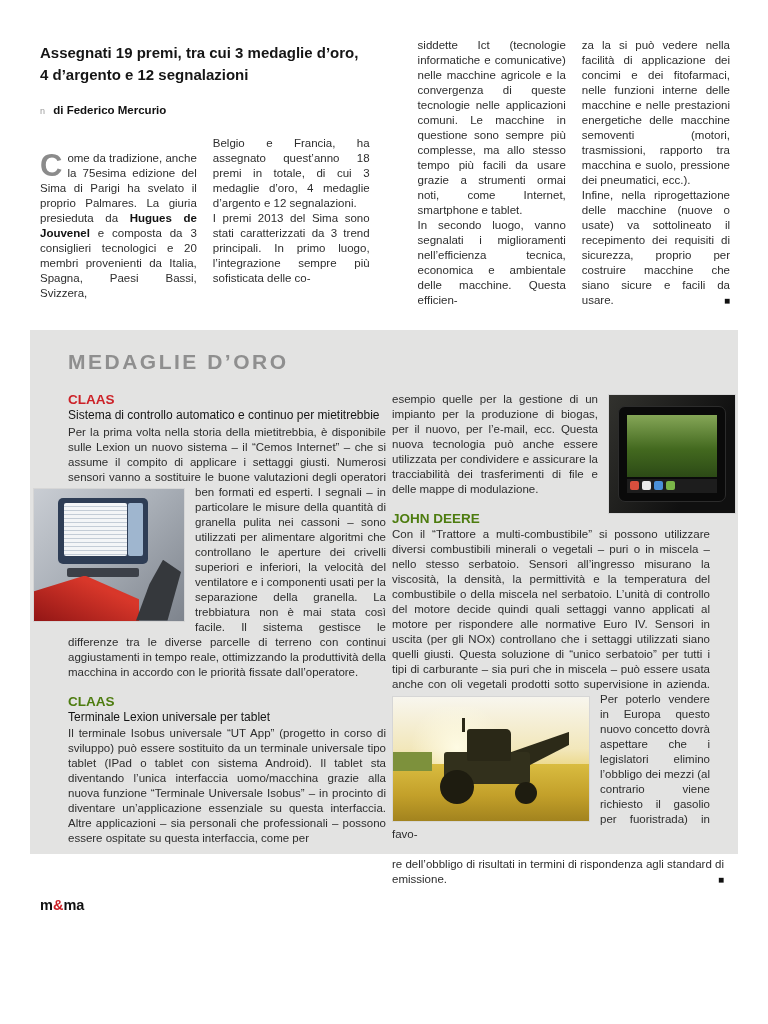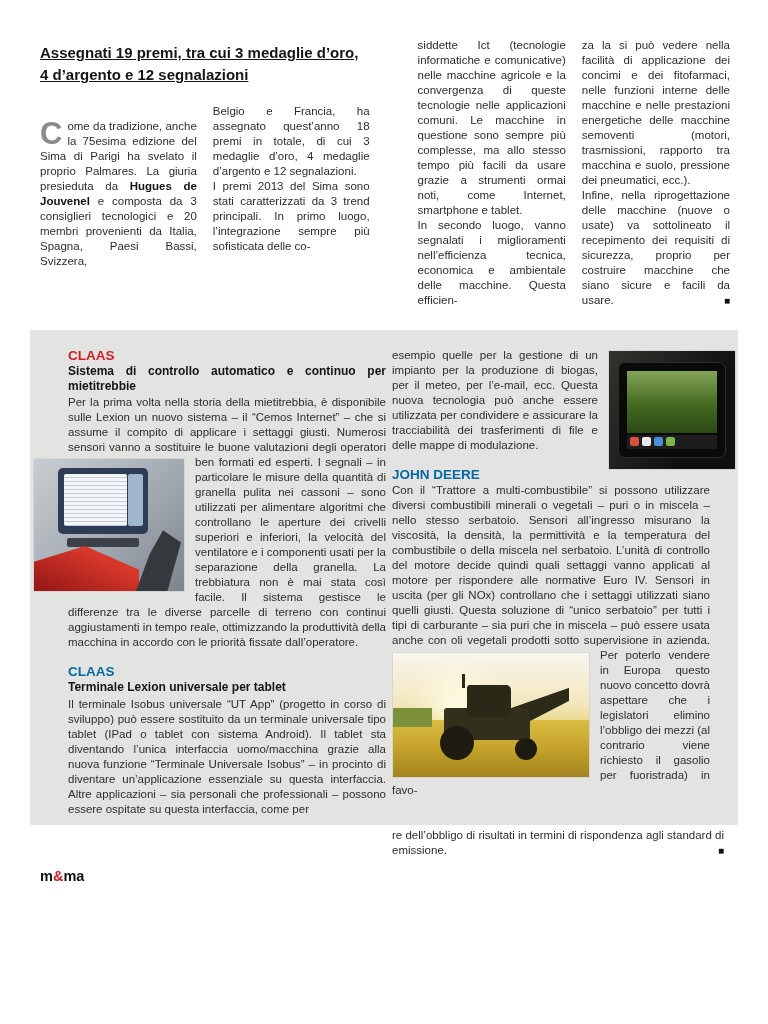--- a/index.html
+++ b/index.html
@@ -16,39 +16,39 @@
   
   .title {
     color:#8b8b8b; font-size:37px; font-weight:bold; line-height:42px;
     letter-spacing:-.5px; margin:20px 0 8px; white-space:pre-line;
   }
 
   
   .intro-grid { display:flex; gap:16px; margin-top:8px; }
   .intro-left { width:346px; }
   .intro-right { width:328px; padding-top:2px;margin-left:32px; }
-  .subtitle { font-size:15px; font-weight:bold; line-height:22px; color:#161616; margin:6px 0 18px; white-space:pre-line;text-decoration:underline; }
+  .subtitle { font-size:15px; font-weight:bold; line-height:22px; color:#161616; margin:6px 0 18px; white-space:pre-line; }
   .byline { font-size:11.5px; margin-bottom:20px; }
   .byline-bullet { color:#9b9b9b; font-size:9px; margin-right:5px; }
   .byline-author { font-weight:bold; color:#111; }
 
   .cols2 { display:flex; gap:16px; }
   .col { flex:1; font-size:11.5px; line-height:15px; text-align:justify; white-space:pre-line; color:#2d2d2d; }
   .dropcap { float:left; font-size:31px; font-weight:bold; color:#8b8b8b; line-height:25px; padding:2px 5px 0 0; }
   .bold-name { font-weight:bold; color:#111; }
   .endmark { float:right; font-size:10px; color:#111; margin-left:6px; }
 
   
   .medal-box { margin:22px 0 0 -10px; width:642px; background:#e3e3e2; padding:18px 28px 6px 38px; }
   .medal-heading { color:#8f8f8f; font-size:21px; font-weight:bold; letter-spacing:2.5px; margin:2px 0 18px; }
   .medal-cols { display:flex; gap:6px; }
   .mcol { width:318px; font-size:11.5px; line-height:15px; text-align:justify; display:flow-root; }
-  .brand { font-size:13.5px; font-weight:bold; color:#0369a1; margin:14px 0 1px; }
+  .brand { font-size:13.5px; font-weight:bold; color:#4d7c0f; margin:14px 0 1px; }
   .brand.red { color:#cc2127; margin-top:0; }
-  .subhead { font-size:12px; font-weight:bold; line-height:14.5px; color:#141414; margin:0 0 2px; }
+  .subhead { font-size:12px; font-weight:normal; line-height:14.5px; color:#141414; margin:0 0 2px; }
   .para { margin:0 0 2px; }
 
   
   .photo { position:relative; overflow:hidden; }
   .terminal-photo { float:left; width:150px; height:132px; margin:3px 10px 4px -35px;
     background:linear-gradient(135deg,#c9cdd3 0%,#aab0b8 45%,#7e848d 100%); border:1px solid #d6d6d6; }
   .term-display { position:absolute; left:16%; top:7%; width:60%; height:50%; background:#2e3d55; border-radius:5px; }
   .term-screen { position:absolute; left:7%; top:8%; width:70%; height:80%; background:repeating-linear-gradient(#f3f5f7 0 3px,#c3ccd6 3px 4px); border-radius:2px; }
   .term-sidebar { position:absolute; right:6%; top:8%; width:16%; height:80%; background:#9fb6cf; border-radius:2px; }
   .term-keys { position:absolute; left:22%; top:60%; width:48%; height:7%; background:#3c4048; border-radius:2px; }
@@ -85,39 +85,44 @@
 <body>
 
 <div class="page">
 
 
 
   <div class="intro-grid">
     <div class="intro-left">
       <div class="subtitle">Assegnati 19 premi, tra cui 3 medaglie d’oro,
 4 d’argento e 12 segnalazioni</div>
+      <div class="byline">
+        <span class="byline-bullet">n</span>
+        <span class="byline-author">di Federico Mercurio</span>
+      </div>
       <div class="cols2">
         <div class="col">
           <span class="dropcap">C</span><span>ome da tradizione, anche la 75esima edizione del Sima di Parigi ha svelato il proprio Palmares. La giuria presieduta da </span><span class="bold-name">Hugues de Jouvenel</span><span> e composta da 3 consiglieri tecnologici e 20 membri provenienti da Italia, Spagna, Paesi Bassi, Svizzera,</span>
         </div>
         <div class="col">Belgio e Francia, ha assegnato quest’anno 18 premi in totale, di cui 3 medaglie d’oro, 4 medaglie d’argento e 12 segnalazioni.
 I premi 2013 del Sima sono stati caratterizzati da 3 trend principali. In primo luogo, l’integrazione sempre più sofisticata delle co-</div>
       </div>
     </div>
     <div class="intro-right">
       <div class="cols2">
         <div class="col">siddette Ict (tecnologie informatiche e comunicative) nelle macchine agricole e la convergenza di queste tecnologie nelle applicazioni comuni. Le macchine in questione sono sempre più complesse, ma allo stesso tempo più facili da usare grazie a strumenti ormai noti, come Internet, smartphone e tablet.
 In secondo luogo, vanno segnalati i miglioramenti nell’efficienza tecnica, economica e ambientale delle macchine. Questa efficien-</div>
         <div class="col"><span>za la si può vedere nella facilità di applicazione dei concimi e dei fitofarmaci, nelle funzioni interne delle macchine e nelle prestazioni energetiche delle macchine semoventi (motori, trasmissioni, rapporto tra macchina e suolo, pressione dei pneumatici, ecc.).
 Infine, nella riprogettazione delle macchine (nuove o usate) va sottolineato il recepimento dei requisiti di sicurezza, proprio per costruire macchine che siano sicure e facili da usare.</span><span class="endmark">■</span></div>
       </div>
     </div>
   </div>
 
   <div class="medal-box">
+    <div class="medal-heading">MEDAGLIE  D’ORO</div>
     <div class="medal-cols">
 
       <div class="mcol">
         <div class="brand red">CLAAS</div>
         <div class="subhead">Sistema di controllo automatico e continuo per mietitrebbie</div>
         <div class="para">
           <span>Per la prima volta nella storia della mietitrebbia, è disponibile sulle Lexion un nuovo sistema – il “Cemos Internet” – che si assume il compito di applicare i settaggi giusti. Numerosi sensori vanno a sostituire le buone valutazioni degli operatori ben formati ed esperti.</span>
           <div class="photo terminal-photo">
             <div class="term-display">
               <div class="term-screen"></div>
@@ -140,21 +145,21 @@
             <div class="tab-device">
               <div class="tab-screen"></div>
               <div class="tab-dock">
                 <div class="app-icon app-red"></div>
                 <div class="app-icon app-white"></div>
                 <div class="app-icon app-blue"></div>
                 <div class="app-icon app-green"></div>
               </div>
             </div>
           </div>
-          <span>esempio quelle per la gestione di un impianto per la produzione di biogas, per il meteo, per l’e-mail, ecc. Questa nuova tecnologia può anche essere utilizzata per condividere e assicurare la tracciabilità dei trasferimenti di file e delle mappe di modulazione.</span>
+          <span>esempio quelle per la gestione di un impianto per la produzione di biogas, per il nuovo, per l’e-mail, ecc. Questa nuova tecnologia può anche essere utilizzata per condividere e assicurare la tracciabilità dei trasferimenti di file e delle mappe di modulazione.</span>
         </div>
         <div class="brand">JOHN DEERE</div>
         <div class="para">
           <span>Con il “Trattore a multi-combustibile” si possono utilizzare diversi combustibili minerali o vegetali – puri o in miscela – nello stesso serbatoio. Sensori all’ingresso misurano la viscosità, la densità, la permittività e la temperatura del combustibile o della miscela nel serbatoio. L’unità di controllo del motore decide quindi quali settaggi vanno applicati al motore per rispondere alle normative Euro IV. Sensori in uscita (per gli NOx) controllano che i settaggi utilizzati siano quelli giusti. Questa soluzione di “unico serbatoio” per tutti i tipi di carburante – sia puri che in miscela – può essere usata anche con oli vegetali prodotti</span>
           <div class="photo tractor-photo">
             <div class="tr-sky"></div>
             <div class="tr-glow"></div>
             <div class="tr-field"></div>
             <div class="tr-green"></div>
             <div class="tr-loader"></div>

